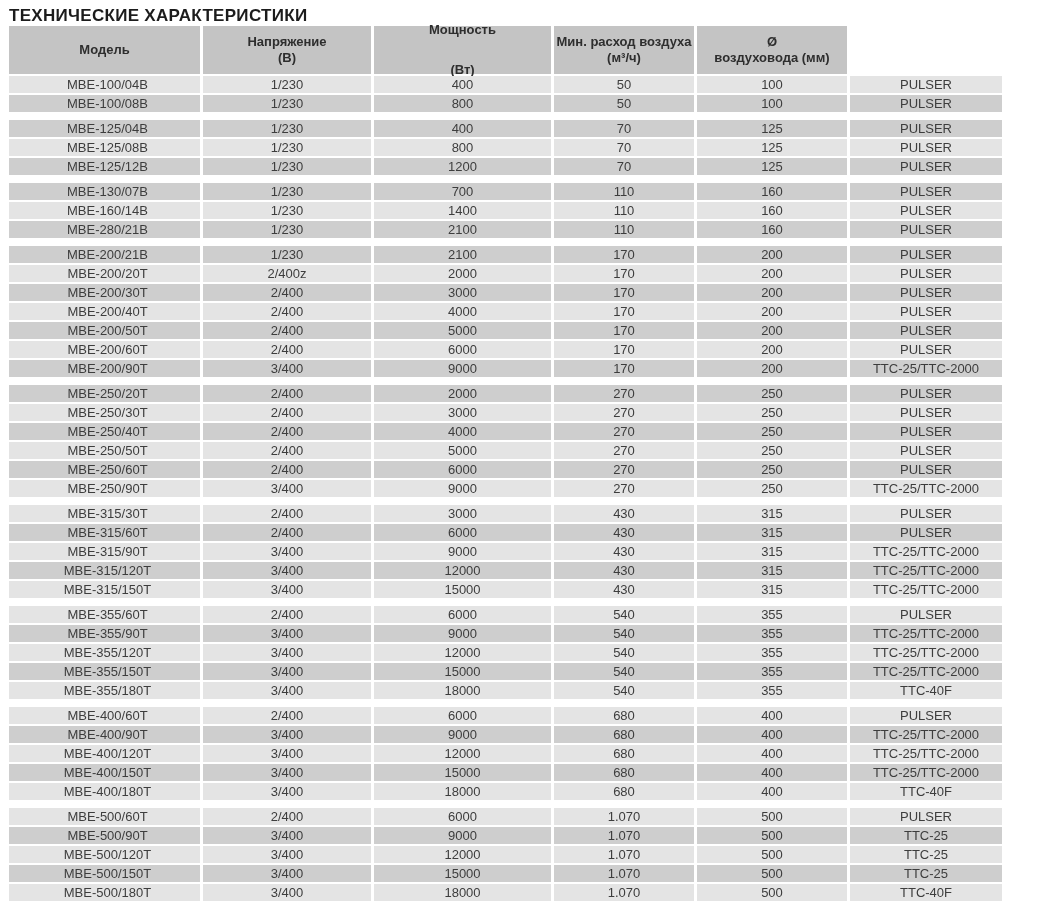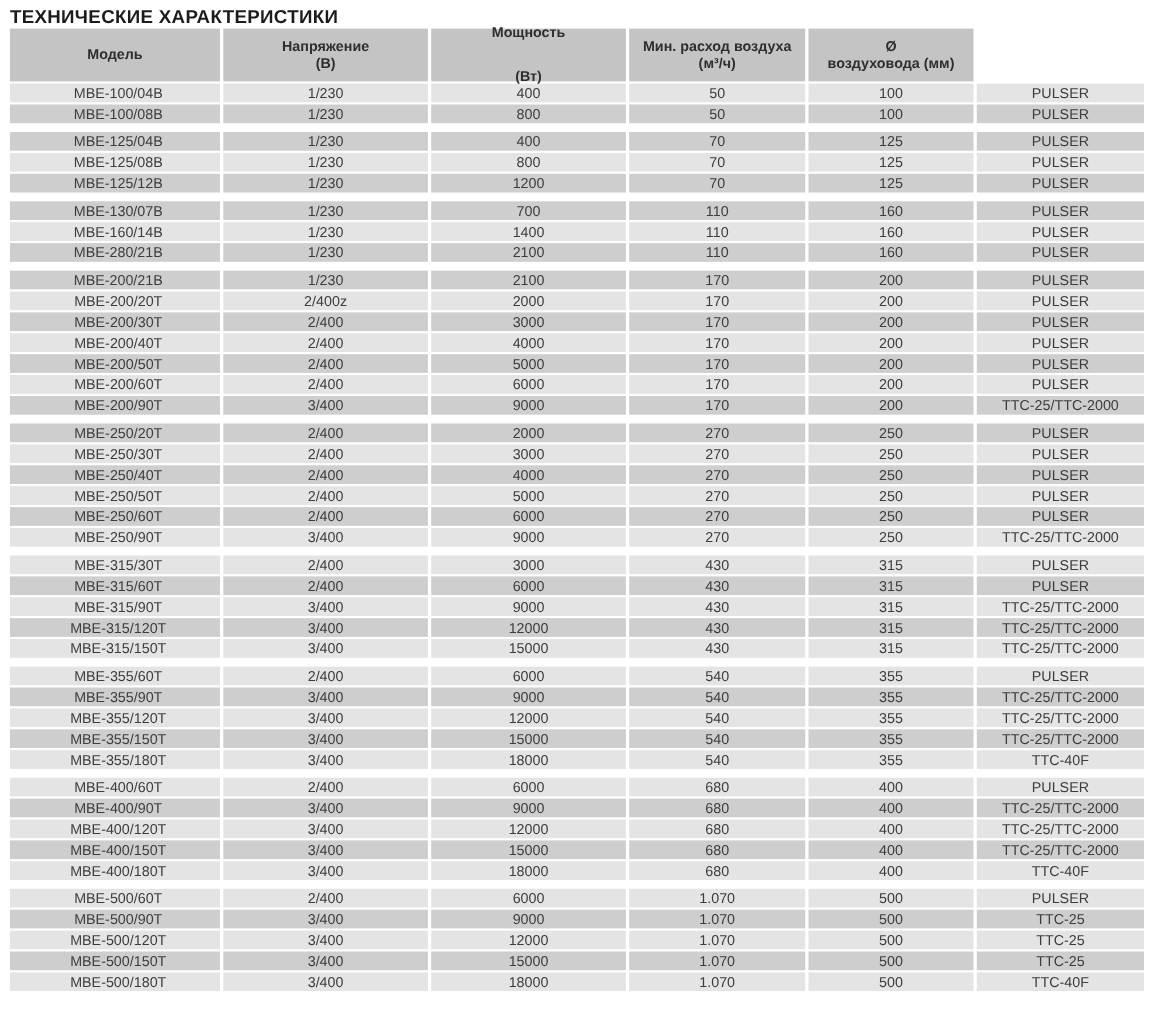--- a/index.html
+++ b/index.html
@@ -42,23 +42,23 @@
     font-size: 13px;
     text-align: center;
     white-space: nowrap;
     overflow: hidden;
   }
   .drow.light .dcell { background: #e4e4e4; }
   .drow.dark  .dcell { background: #cecece; }
   .dcell.c0 { text-align: center; padding-left: 6px; }
   .spacer { height: 4px; margin-bottom: 2px; background: #ffffff; }
   .w0 { width: 191px; }
-  .w1 { width: 186px; align-items: center; }
+  .w1 { width: 168px; align-items: center; }
   .w2 { width: 177px; gap: 24px; }
-  .w3 { width: 160px; }
+  .w3 { width: 140px; }
   .w4 { width: 150px; }
   .w5 { width: 152px; }
 </style>
 </head>
 <body>
 
 <div class="page">
   <div class="page-title">ТЕХНИЧЕСКИЕ ХАРАКТЕРИСТИКИ</div>
 
   <div class="spec-table">

